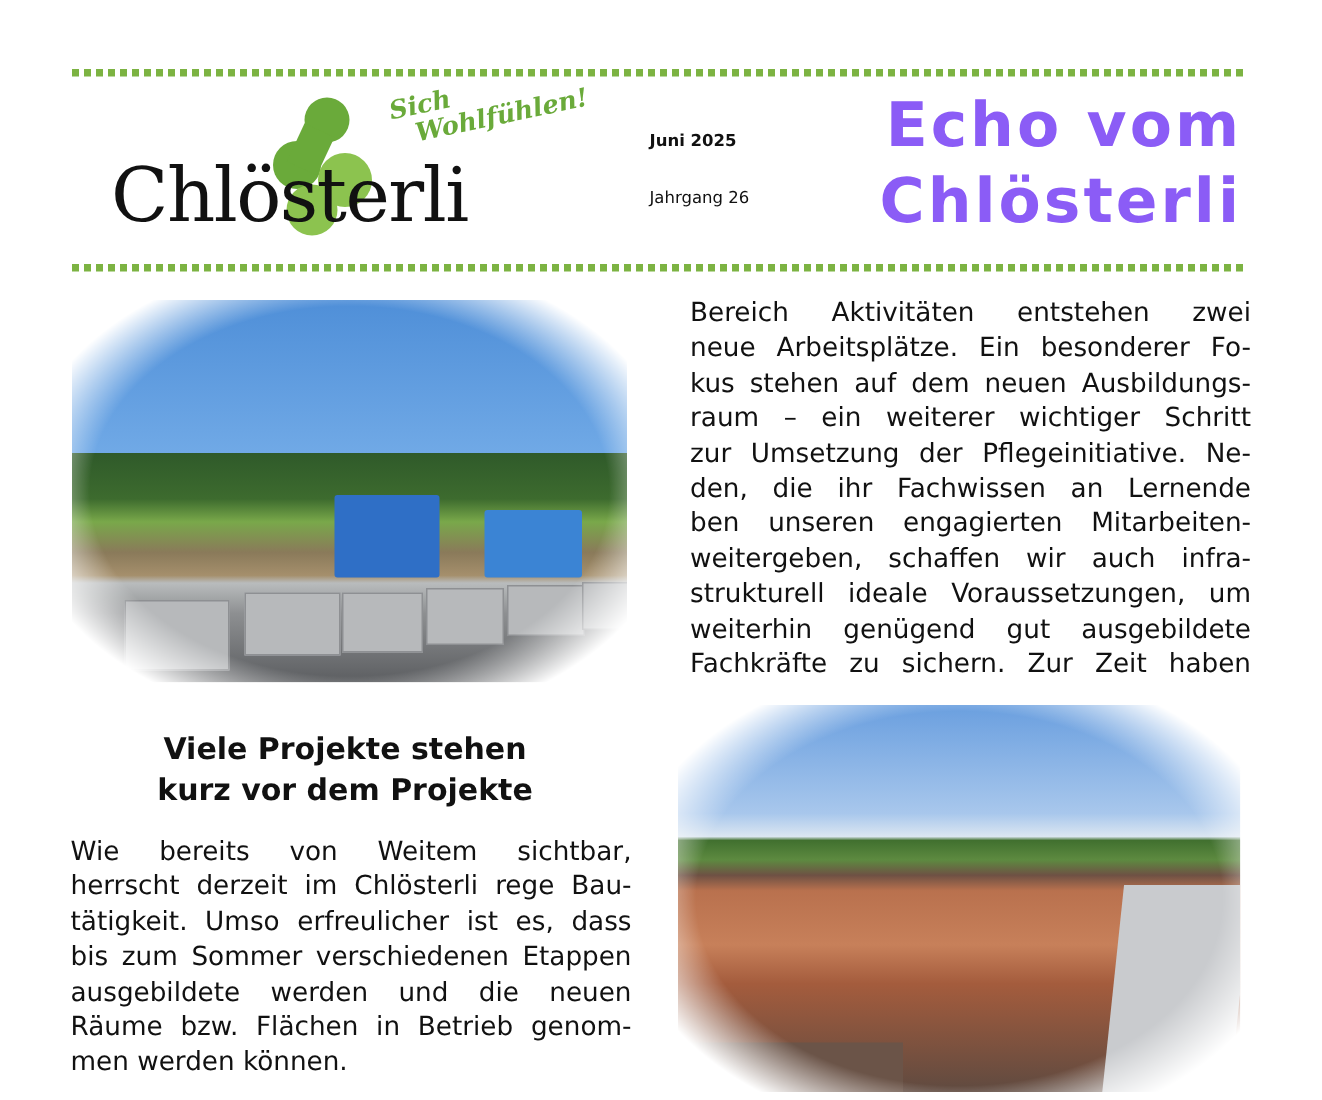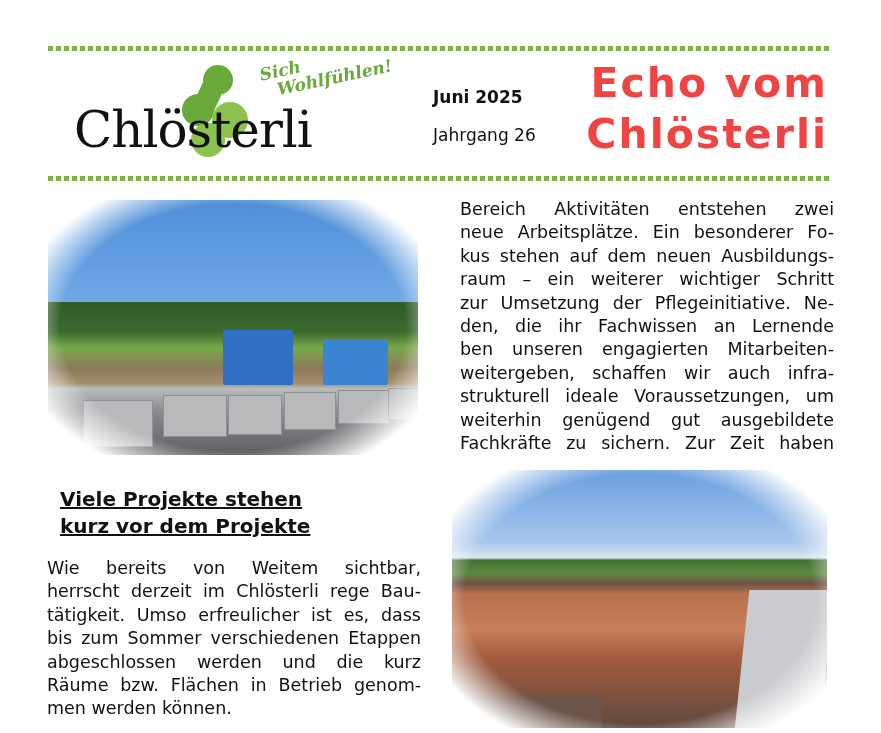--- a/index.html
+++ b/index.html
@@ -7,35 +7,35 @@
   .dots{position:absolute;left:48px;width:783px;height:5px;
     background-image:linear-gradient(to right,#7cb342 0,#7cb342 5px,transparent 5px,transparent 8px);
     background-size:8px 5px;background-repeat:repeat-x;}
   .dots.top{top:46px;}
   .dots.bottom{top:176px;}
   .logo{position:absolute;left:70px;top:62px;width:320px;height:105px;}
   .logo-word{position:absolute;left:4px;top:38px;font-family:"DejaVu Serif","Liberation Serif",serif;font-size:50px;letter-spacing:-1px;color:#111;line-height:60px;}
   .logo-tag{position:absolute;left:188px;top:4px;font-family:"DejaVu Serif","Liberation Serif",serif;font-style:italic;font-weight:bold;font-size:17px;color:#6aaa3a;transform:rotate(-12deg);transform-origin:left top;line-height:18px;}
   .logo-tag span{display:block;}
   .logo-tag .l2{margin-left:14px;}
-  .issue{position:absolute;left:433px;font-size:17px;}
+  .issue{position:absolute;left:433px;font-size:11px;}
   .issue.date{top:87px;font-weight:bold;}
   .issue.year{top:125px;}
-  .title{position:absolute;left:573px;top:58px;width:255px;font-weight:bold;font-size:41px;line-height:51px;letter-spacing:2px;text-align:right;color:#ef4444;}
+  .title{position:absolute;left:573px;top:58px;width:255px;font-weight:bold;font-size:41px;line-height:51px;letter-spacing:2px;text-align:right;color:#8b5cf6;}
   .photo{position:absolute;overflow:hidden;
     -webkit-mask-image:radial-gradient(ellipse 60% 62% at 50% 50%,#000 78%,transparent 100%);
     mask-image:radial-gradient(ellipse 60% 62% at 50% 50%,#000 78%,transparent 100%);}
   .photo1{left:48px;top:200px;width:370px;height:255px;
     background:linear-gradient(to bottom,#4f8fd8 0%,#70a9e6 40%,#2f5a2a 40%,#3d6b2e 52%,#79a84a 58%,#8a7a5a 66%,#a58f6c 72%,#b9bcbd 74%,#8d8f91 82%,#5c5e61 100%);}
   .photo2{left:452px;top:470px;width:375px;height:258px;
     background:linear-gradient(to bottom,#6a9fdf 0%,#a8c7ec 28%,#dbe6f1 34%,#41702f 35%,#5d8a40 40%,#6e5144 44%,#b9714e 48%,#c7805a 62%,#a45c3d 72%,#5f4a40 100%);}
   .machine{position:absolute;background:#2f6fc6;border-radius:2px;}
   .pallet{position:absolute;background:#b7b9bb;border:1px solid #8e9093;}
   .roof-edge{position:absolute;background:#d3d6da;}
-  .headline{position:absolute;left:60px;top:486px;width:340px;text-align:left;font-weight:bold;font-size:20px;line-height:27px;text-decoration:underline;}
+  .headline{position:absolute;left:60px;top:486px;width:340px;text-align:center;font-weight:bold;font-size:20px;line-height:27px;}
   .col{position:absolute;font-size:17.5px;line-height:23.4px;text-align:justify;}
   .col .ln{display:block;text-align:justify;text-align-last:justify;white-space:nowrap;overflow:visible;}
   .col .ln.last{text-align-last:left;}
   .col.right{left:460px;top:198px;width:374px;}
   .col.left{left:47px;top:557px;width:374px;}
 </style>
 </head>
 <body>
 
 <div class="dots top"></div>
@@ -93,21 +93,21 @@
 <div class="headline">
   <div>Viele Projekte stehen</div>
   <div>kurz vor dem Projekte</div>
 </div>
 
 <div class="col left">
   <span class="ln">Wie bereits von Weitem sichtbar,</span>
   <span class="ln">herrscht derzeit im Chlösterli rege Bau-</span>
   <span class="ln">tätigkeit. Umso erfreulicher ist es, dass</span>
   <span class="ln">bis zum Sommer verschiedenen Etappen</span>
-  <span class="ln">abgeschlossen werden und die kurz</span>
+  <span class="ln">ausgebildete werden und die neuen</span>
   <span class="ln">Räume bzw. Flächen in Betrieb genom-</span>
   <span class="ln last">men werden können.</span>
 </div>
 
 <div class="photo photo2">
   <div class="roof-edge" style="left:290px;top:120px;width:85px;height:140px;transform:skewX(-6deg);background:#c9cbce;"></div>
   <div class="roof-edge" style="left:0;top:225px;width:150px;height:33px;background:#6b5448;"></div>
 </div>
 
 </body></html>

